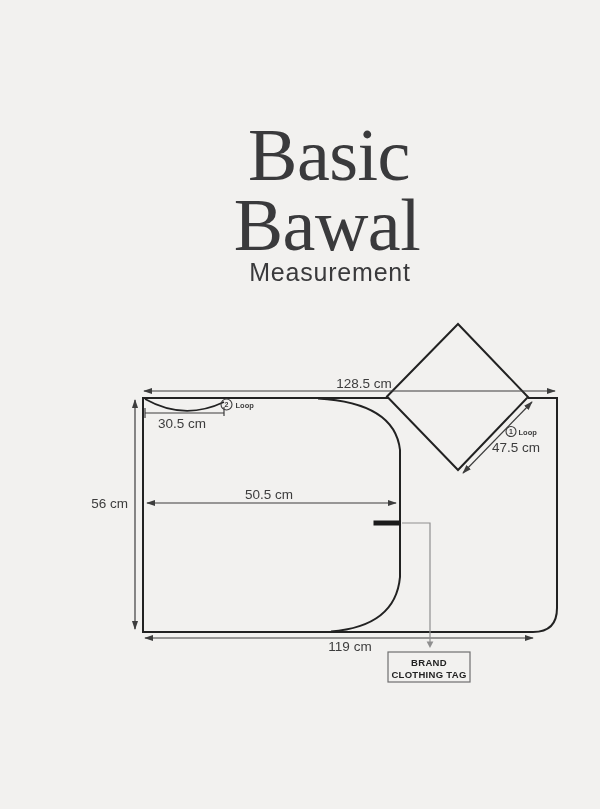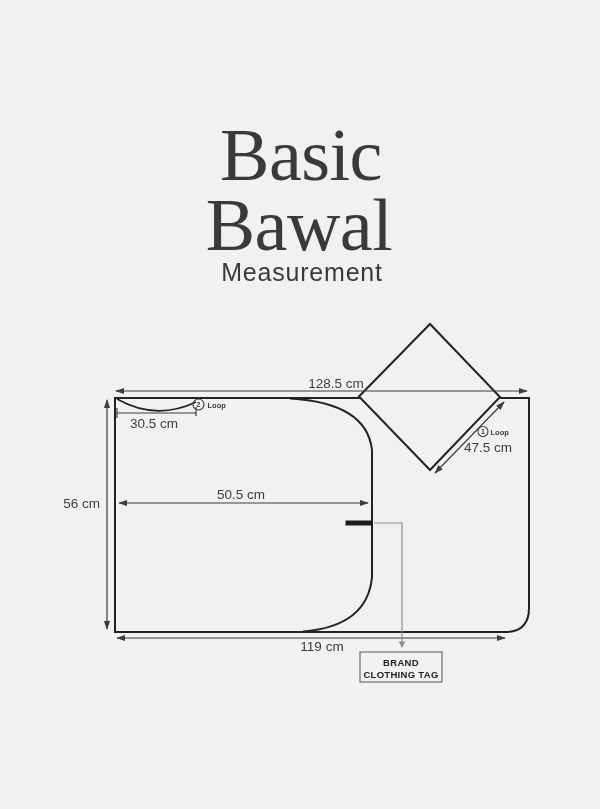--- a/index.html
+++ b/index.html
@@ -1,21 +1,21 @@
 <!DOCTYPE html>
 <html style="--background: #f2f1ef; --ink: #222222; --title: #3a3a3c; --measure: #3d3d3d; --leader: #8f8f8f; --tag-border: #6f6f6f; --tag-bar: #1b1b1b;"><head>
 <meta charset="utf-8">
 <style>
   :root{
     --background:#f2f1ef; --ink:#222222; --title:#3a3a3c;
     --measure:#3d3d3d; --leader:#8f8f8f; --tag-border:#6f6f6f; --tag-bar:#1b1b1b;
   }
   html,body{margin:0;padding:0;}
   body{background:var(--background);width:600px;height:809px;overflow:hidden;}
-  .page{position:relative;width:523px;height:809px;background:var(--background);}
+  .page{position:relative;width:523px;height:809px;background:var(--background);margin-left:28px;}
   svg{display:block;}
 
   .title-serif{font-family:"Liberation Serif",serif;font-size:74px;font-weight:400;
                letter-spacing:-0.5px;fill:var(--title);}
   .subtitle{font-family:"Liberation Sans",sans-serif;font-size:25px;font-weight:400;
             letter-spacing:0.8px;fill:var(--title);}
 
   .outline{fill:none;stroke:var(--ink);stroke-width:2;}
   .outline-thin{fill:none;stroke:var(--ink);stroke-width:1.7;}
   .measure{fill:none;stroke:var(--measure);stroke-width:1.2;}

